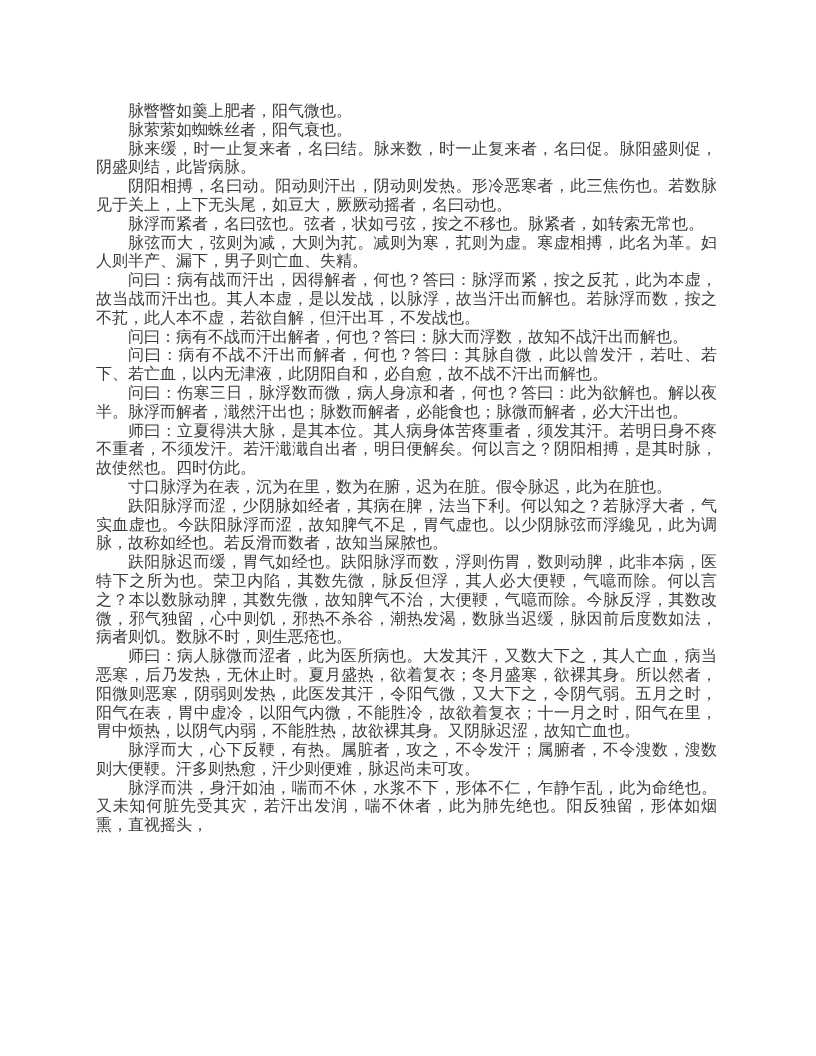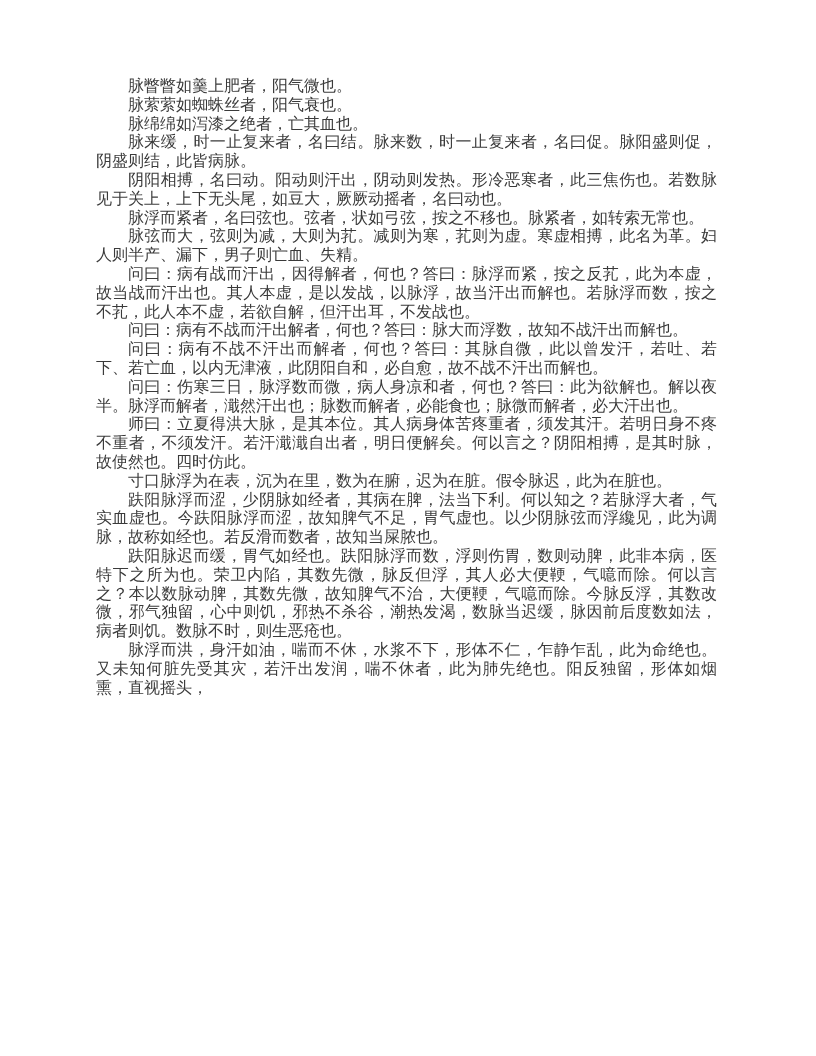--- a/index.html
+++ b/index.html
@@ -17,21 +17,21 @@
     position: absolute;
     left: 0;
     top: 0;
     width: 816px;
     height: 1056px;
     background: #ffffff;
   }
   .doc-body {
     position: absolute;
     left: 96px;
-    top: 77px;
+    top: 102px;
     width: 621px;
     height: 890px;
     overflow: hidden;
     font-size: 16px;
     line-height: 18.8px;
     color: #3a3a3a;
     text-align: justify;
     text-justify: inter-ideograph;
     letter-spacing: 0;
   }
@@ -42,28 +42,29 @@
     word-break: break-all;
   }
 </style>
 </head>
 <body>
 
 <div class="page">
   <div class="doc-body" id="doc-body" style="color: rgb(58, 58, 58);">
       <p>脉瞥瞥如羹上肥者，阳气微也。</p>
       <p>脉萦萦如蜘蛛丝者，阳气衰也。</p>
-      <p>脉绵绵如泻漆之绝者，亡其血也。</p>
       <p>脉来缓，时一止复来者，名曰结。脉来数，时一止复来者，名曰促。脉阳盛则促，阴盛则结，此皆病脉。</p>
       <p>阴阳相搏，名曰动。阳动则汗出，阴动则发热。形冷恶寒者，此三焦伤也。若数脉见于关上，上下无头尾，如豆大，厥厥动摇者，名曰动也。</p>
       <p>脉浮而紧者，名曰弦也。弦者，状如弓弦，按之不移也。脉紧者，如转索无常也。</p>
       <p>脉弦而大，弦则为减，大则为芤。减则为寒，芤则为虚。寒虚相搏，此名为革。妇人则半产、漏下，男子则亡血、失精。</p>
       <p>问曰：病有战而汗出，因得解者，何也？答曰：脉浮而紧，按之反芤，此为本虚，故当战而汗出也。其人本虚，是以发战，以脉浮，故当汗出而解也。若脉浮而数，按之不芤，此人本不虚，若欲自解，但汗出耳，不发战也。</p>
       <p>问曰：病有不战而汗出解者，何也？答曰：脉大而浮数，故知不战汗出而解也。</p>
       <p>问曰：病有不战不汗出而解者，何也？答曰：其脉自微，此以曾发汗，若吐、若下、若亡血，以内无津液，此阴阳自和，必自愈，故不战不汗出而解也。</p>
       <p>问曰：伤寒三日，脉浮数而微，病人身凉和者，何也？答曰：此为欲解也。解以夜半。脉浮而解者，濈然汗出也；脉数而解者，必能食也；脉微而解者，必大汗出也。</p>
       <p>师曰：立夏得洪大脉，是其本位。其人病身体苦疼重者，须发其汗。若明日身不疼不重者，不须发汗。若汗濈濈自出者，明日便解矣。何以言之？阴阳相搏，是其时脉，故使然也。四时仿此。</p>
       <p>寸口脉浮为在表，沉为在里，数为在腑，迟为在脏。假令脉迟，此为在脏也。</p>
       <p>趺阳脉浮而涩，少阴脉如经者，其病在脾，法当下利。何以知之？若脉浮大者，气实血虚也。今趺阳脉浮而涩，故知脾气不足，胃气虚也。以少阴脉弦而浮纔见，此为调脉，故称如经也。若反滑而数者，故知当屎脓也。</p>
       <p>趺阳脉迟而缓，胃气如经也。趺阳脉浮而数，浮则伤胃，数则动脾，此非本病，医特下之所为也。荣卫内陷，其数先微，脉反但浮，其人必大便鞕，气噫而除。何以言之？本以数脉动脾，其数先微，故知脾气不治，大便鞕，气噫而除。今脉反浮，其数改微，邪气独留，心中则饥，邪热不杀谷，潮热发渴，数脉当迟缓，脉因前后度数如法，病者则饥。数脉不时，则生恶疮也。</p>
+      <p>师曰：病人脉微而涩者，此为医所病也。大发其汗，又数大下之，其人亡血，病当恶寒，后乃发热，无休止时。夏月盛热，欲着复衣；冬月盛寒，欲裸其身。所以然者，阳微则恶寒，阴弱则发热，此医发其汗，令阳气微，又大下之，令阴气弱。五月之时，阳气在表，胃中虚冷，以阳气内微，不能胜冷，故欲着复衣；十一月之时，阳气在里，胃中烦热，以阴气内弱，不能胜热，故欲裸其身。又阴脉迟涩，故知亡血也。</p>
+      <p>脉浮而大，心下反鞕，有热。属脏者，攻之，不令发汗；属腑者，不令溲数，溲数则大便鞕。汗多则热愈，汗少则便难，脉迟尚未可攻。</p>
       <p>脉浮而洪，身汗如油，喘而不休，水浆不下，形体不仁，乍静乍乱，此为命绝也。又未知何脏先受其灾，若汗出发润，喘不休者，此为肺先绝也。阳反独留，形体如烟熏，直视摇头，</p>
     </div>
 </div>
 
 </body></html>

